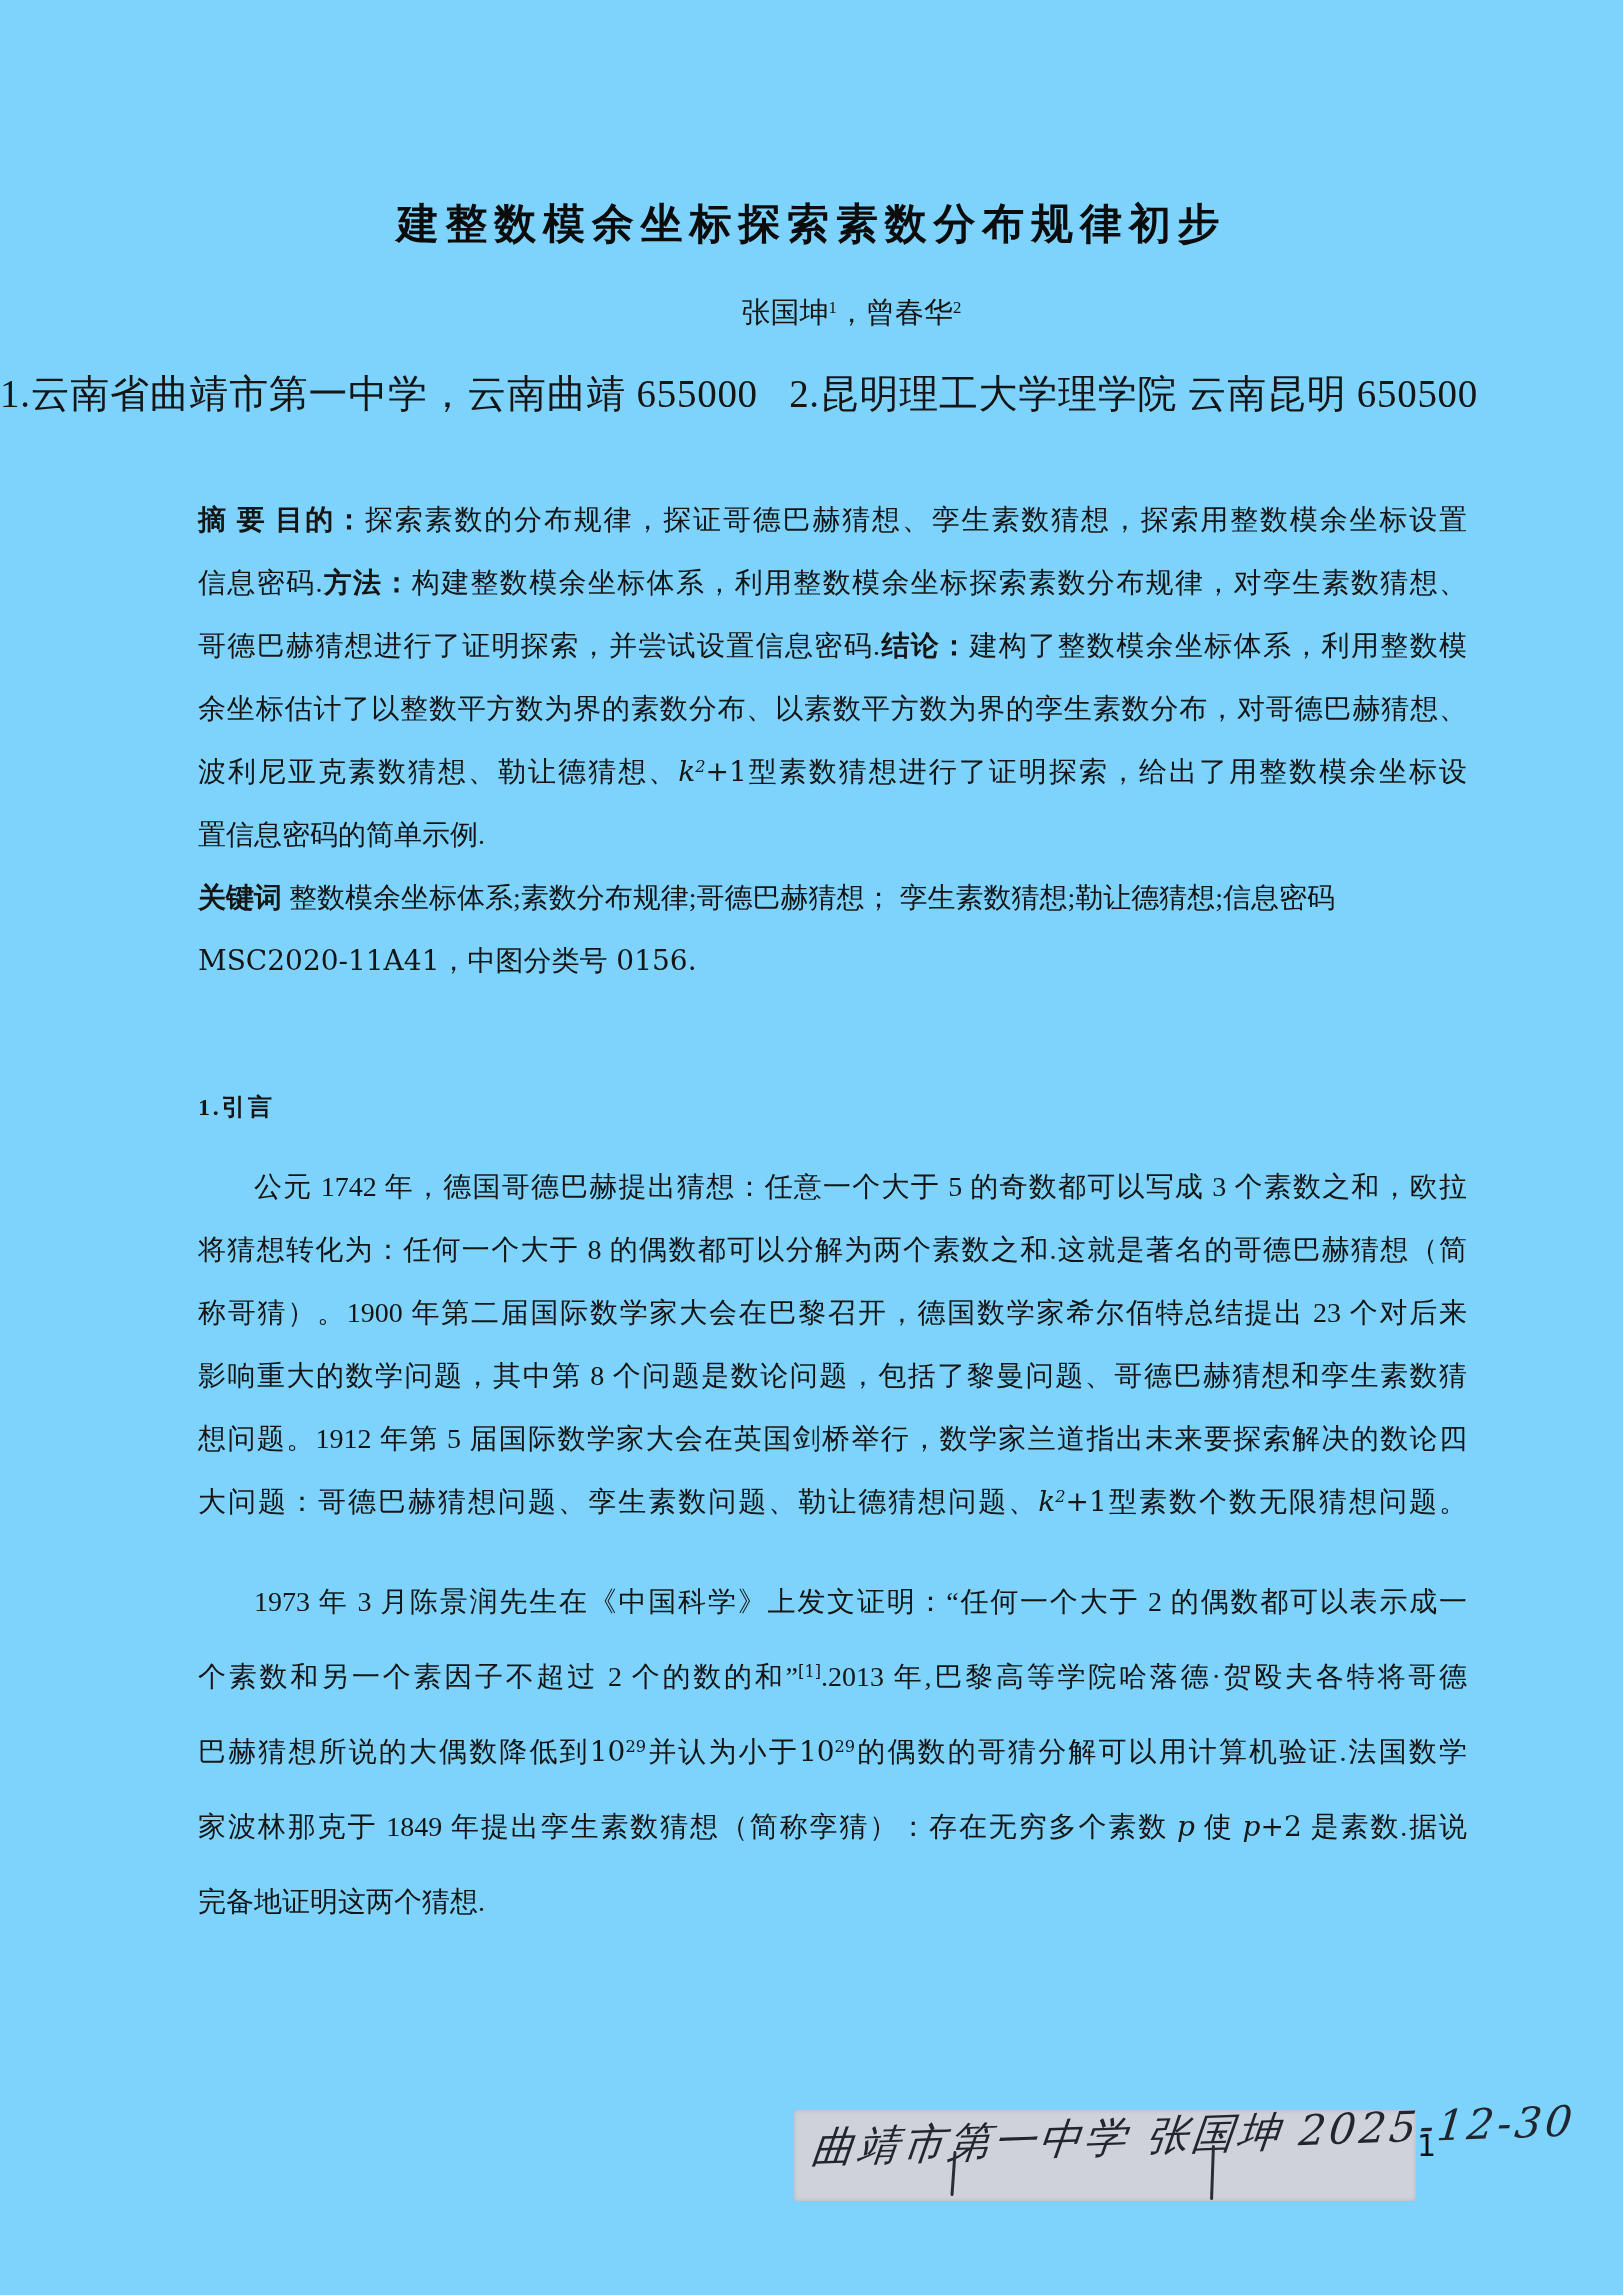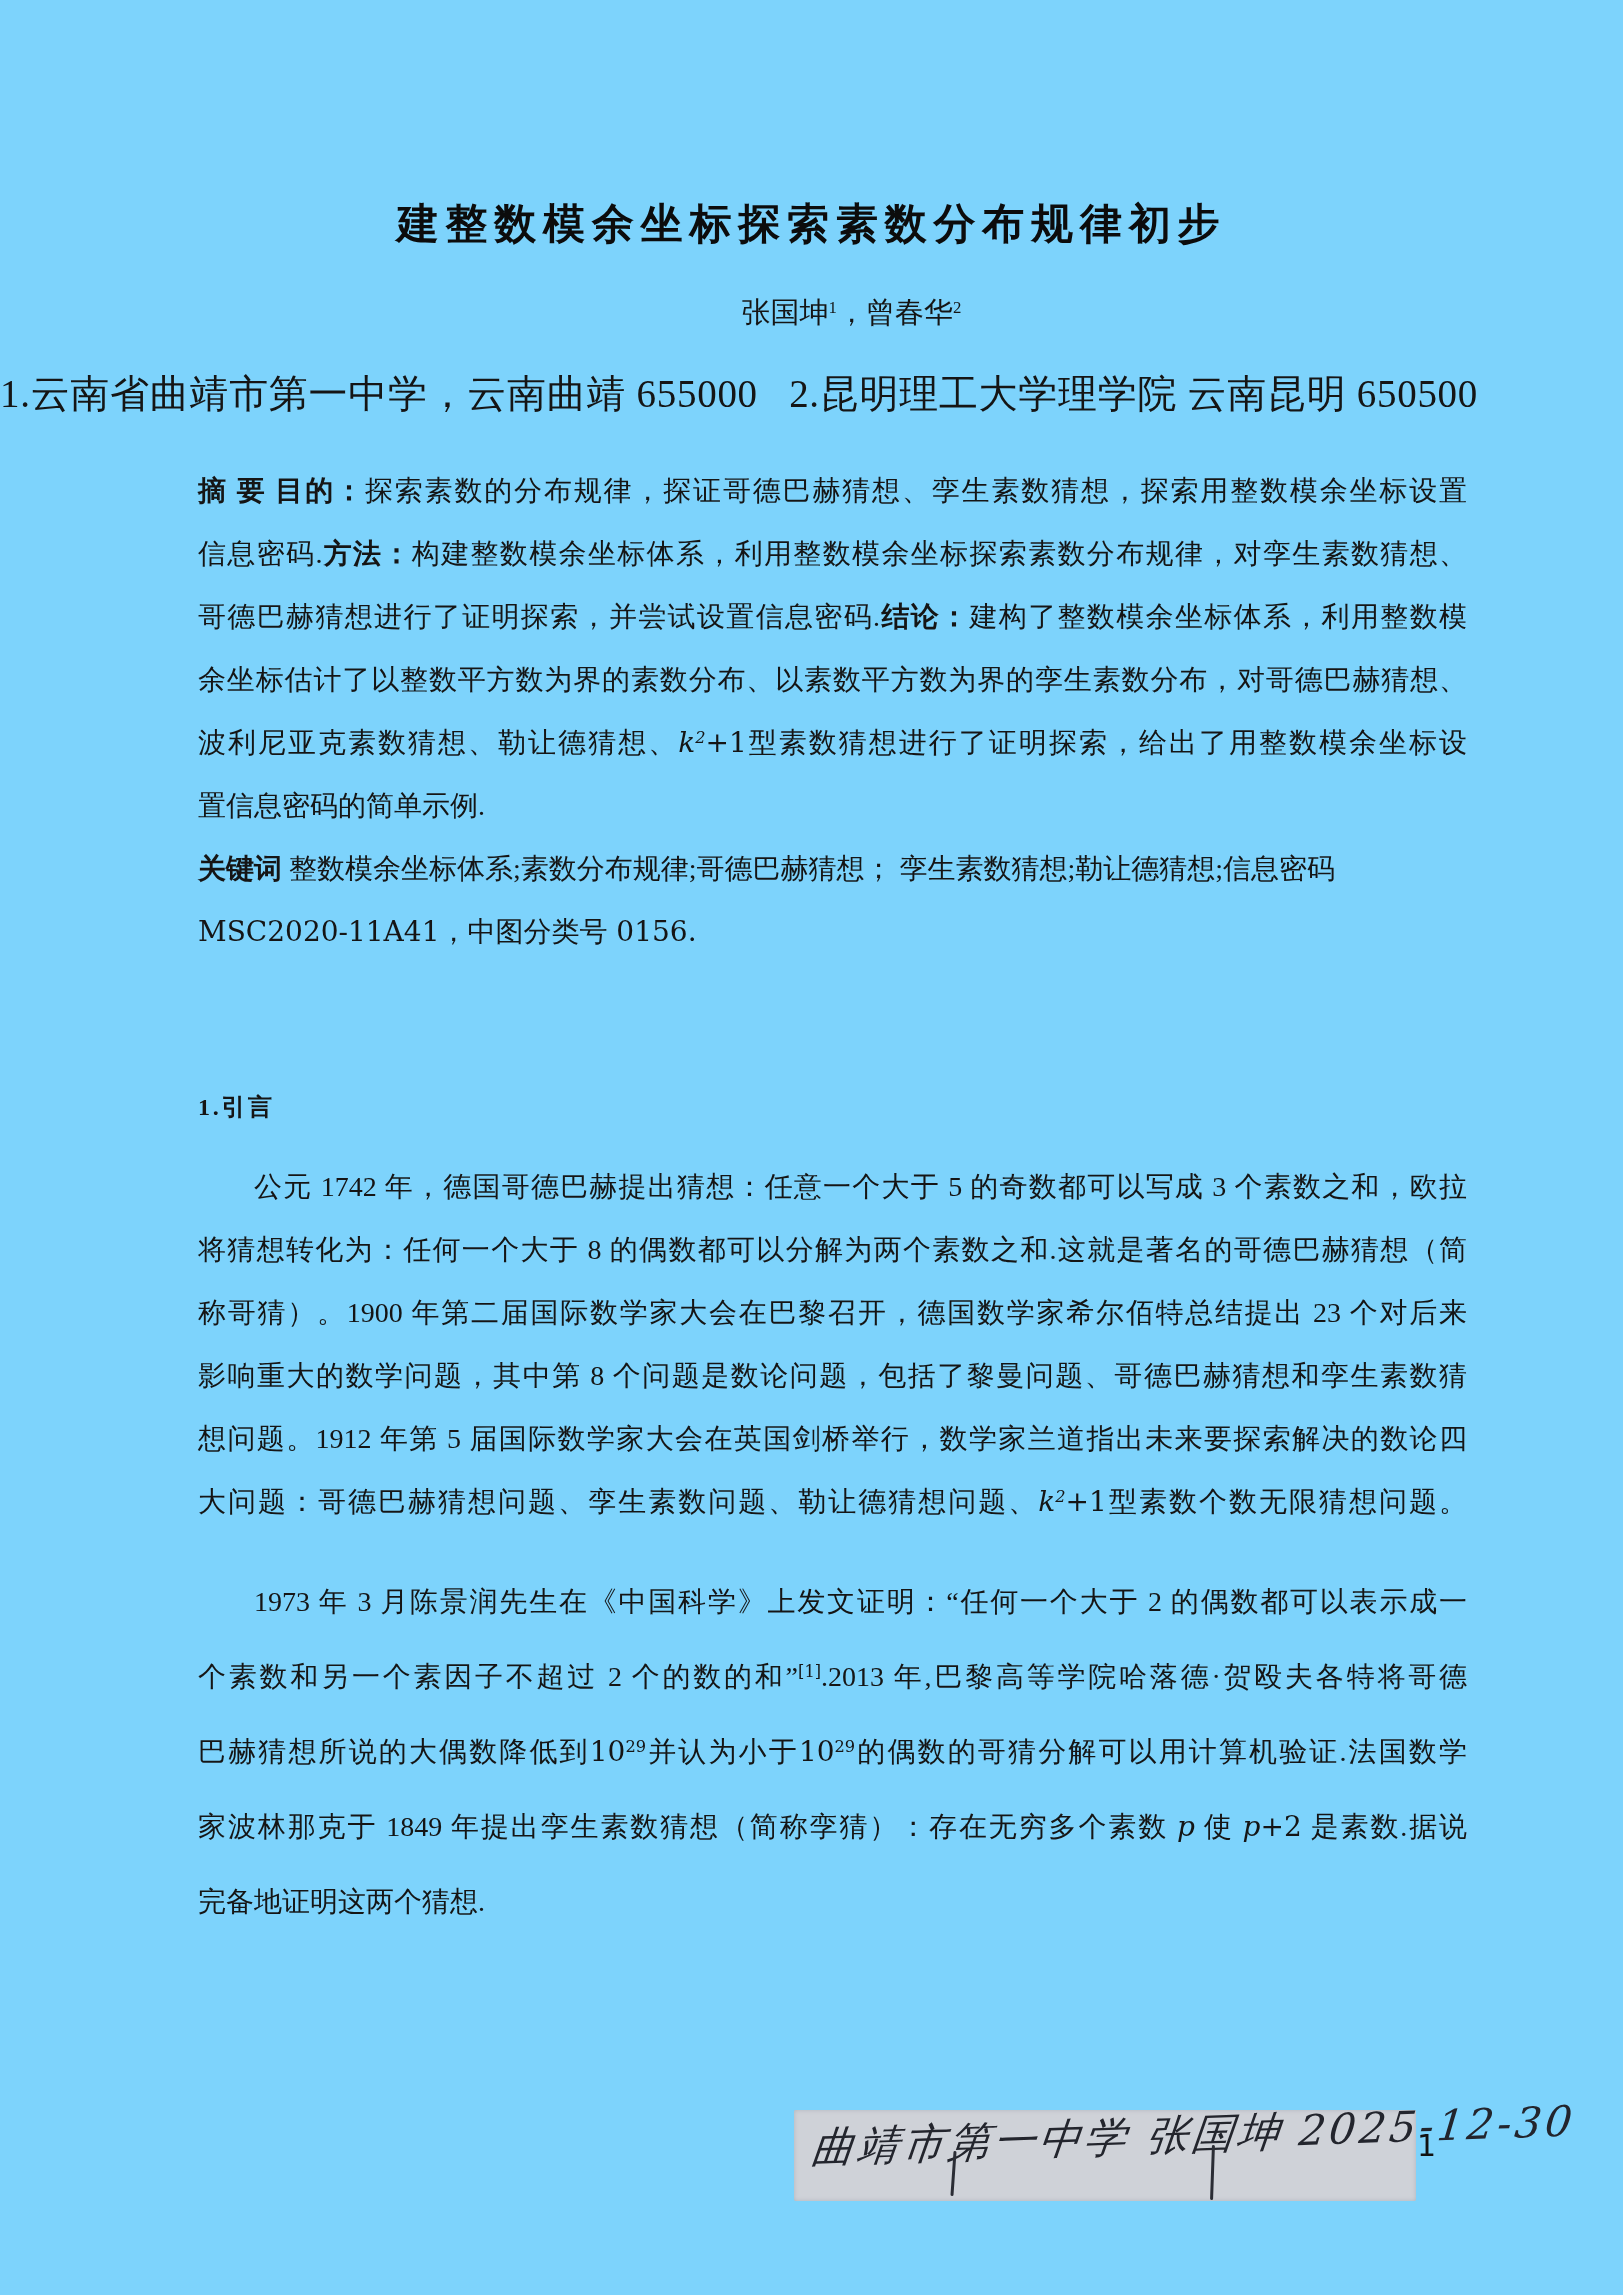--- a/index.html
+++ b/index.html
@@ -25,21 +25,21 @@
   }
   .affil {
     position:absolute; top:367px; left:0; width:100%;
     text-align:left; font-size:39px; letter-spacing:0.7px;
     white-space:pre;
   }
   .block {
     position:absolute; left:198px; width:1269px;
     font-size:28px;
   }
-  .abstract { top:459px;  line-height:63px; }
+  .abstract { top:488px;  line-height:63px; }
   .para1    { top:1155px; line-height:63px; }
   .para2    { top:1564px; line-height:75px; }
   .para3    { top:2008px; line-height:63px; }
   .heading {
     position:absolute; left:198px; top:1091px; margin:0;
     font-size:24px; font-weight:bold; letter-spacing:2.7px;
     font-family:"Liberation Serif", serif;
   }
   .line { text-align:justify; text-align-last:justify; }
   .line.short { text-align-last:left; }

